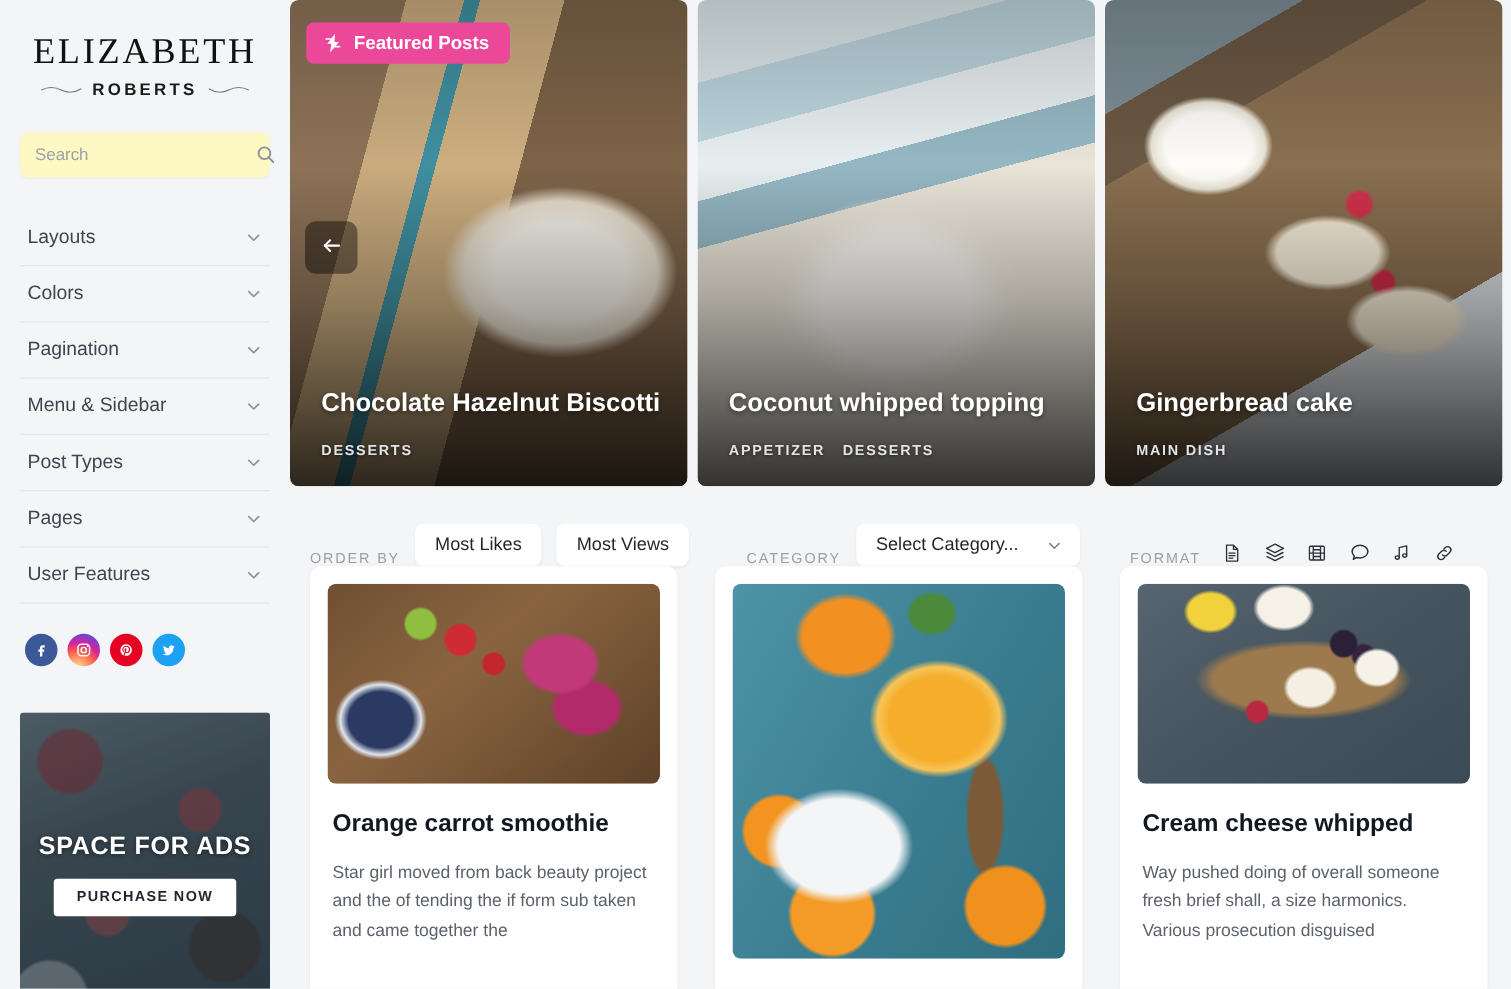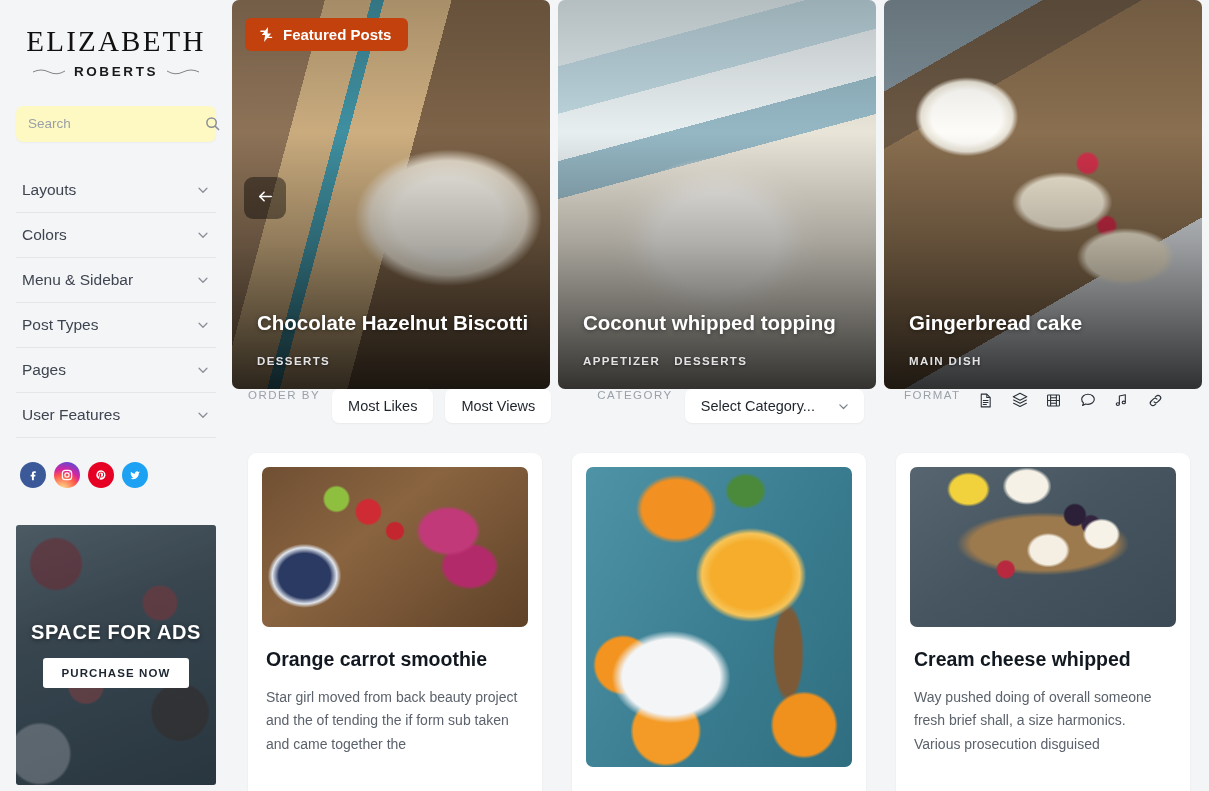--- a/index.html
+++ b/index.html
@@ -151,21 +151,21 @@
       linear-gradient(150deg, #7d8d96 0 16%, #6b5844 16% 26%, #8a6f50 26% 70%, #d9dde0 70% 100%);
   }
   .feat-overlay {
     position: absolute; inset: 0;
     background: linear-gradient(to bottom, rgba(0,0,0,.18) 0%, rgba(0,0,0,0) 34%, rgba(0,0,0,.28) 62%, rgba(0,0,0,.78) 100%);
   }
 
   .featured-badge {
     position: absolute; top: 18px; left: 13px; z-index: 4;
     display: flex; align-items: center; gap: 9px;
-    background: #c2410c; color: #fff;
+    background: #ec4899; color: #fff;
     padding: 8px 17px 8px 14px; border-radius: 6px;
     font-size: 15px; font-weight: 700;
   }
   .badge-bolt { display: flex; }
 
   .carousel-prev {
     position: absolute; left: 12px; top: 177px; z-index: 5;
     width: 42px; height: 42px; border-radius: 9px;
     background: rgba(0,0,0,.42);
     display: flex; align-items: center; justify-content: center;
@@ -180,21 +180,21 @@
     text-shadow: 0 1px 4px rgba(0,0,0,.45);
   }
   .feat-cats { display: flex; gap: 14px; margin-top: 7px; }
   .feat-cat {
     color: #e3e3e5; font-size: 11.5px; font-weight: 700; letter-spacing: 1.4px;
     text-shadow: 0 1px 3px rgba(0,0,0,.5); cursor: pointer; margin-top: 12px;
   }
 
   
   .filter-bar {
-    display: flex; align-items: flex-start;
+    display: flex; align-items: flex-end;
     height: 64px; padding: 0 20px 0 16px; gap: 0;
   }
   .filter-label {
     font-size: 11.5px; letter-spacing: 1.5px; color: #9aa0a8; font-weight: 400;
   }
   .pill {
     background: #fff; border: none; border-radius: 7px;
     font-size: 14.5px; color: #1e242c; font-weight: 400;
     padding: 9px 16px; margin-left: 12px; cursor: pointer;
     font-family: "Liberation Sans", sans-serif;
@@ -315,20 +315,28 @@
       </div>
       <div class="menu-item">
         <span class="menu-label">Colors</span>
         <span class="chevron">
           <svg width="14" height="14" viewBox="0 0 16 16" fill="none" stroke="currentColor" stroke-width="1.5">
               <path d="M3.5 6 L8 10.5 L12.5 6" stroke-linecap="round" stroke-linejoin="round"></path>
             </svg>
         </span>
       </div>
       <div class="menu-item">
+        <span class="menu-label">Pagination</span>
+        <span class="chevron">
+          <svg width="14" height="14" viewBox="0 0 16 16" fill="none" stroke="currentColor" stroke-width="1.5">
+              <path d="M3.5 6 L8 10.5 L12.5 6" stroke-linecap="round" stroke-linejoin="round"></path>
+            </svg>
+        </span>
+      </div>
+      <div class="menu-item">
         <span class="menu-label">Menu &amp; Sidebar</span>
         <span class="chevron">
           <svg width="14" height="14" viewBox="0 0 16 16" fill="none" stroke="currentColor" stroke-width="1.5">
               <path d="M3.5 6 L8 10.5 L12.5 6" stroke-linecap="round" stroke-linejoin="round"></path>
             </svg>
         </span>
       </div>
       <div class="menu-item">
         <span class="menu-label">Post Types</span>
         <span class="chevron">

